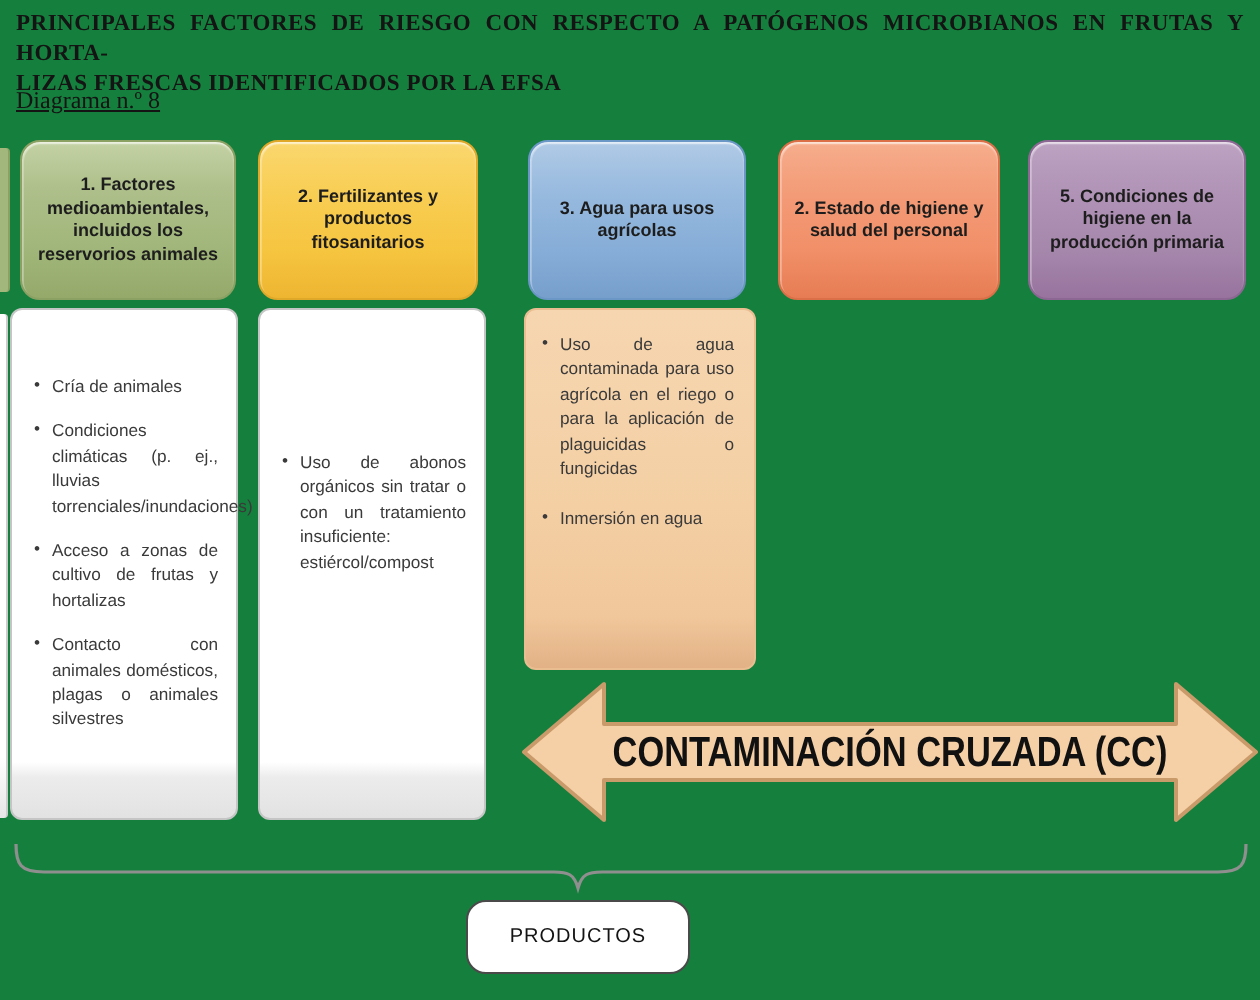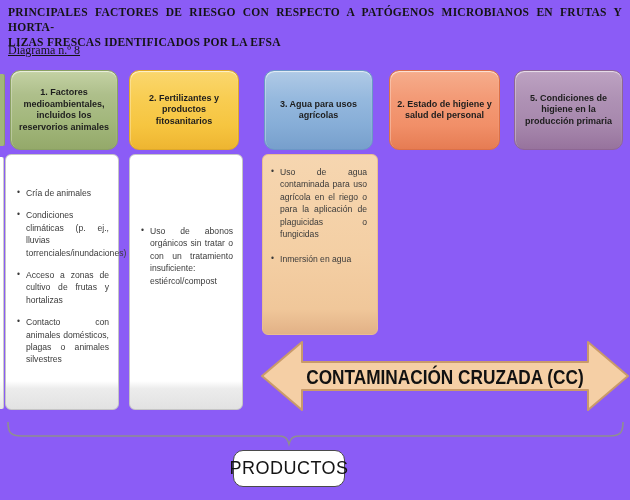--- a/index.html
+++ b/index.html
@@ -1,17 +1,17 @@
 <!DOCTYPE html>
 <html><head>
 <meta charset="utf-8">
 <style>
   html,body{margin:0;padding:0;background:#fff;}
   #stage{
-    position:relative;width:630px;height:500px;background:#8b5cf6;
+    position:relative;width:630px;height:500px;background:#15803d;
     font-family:"Liberation Sans", sans-serif;overflow:hidden;
   }
   
   .doc-title{
     position:absolute;left:8px;top:5px;width:614px;
     font-family:"Liberation Serif", serif;font-weight:bold;
     font-size:11.5px;line-height:15px;color:#141414;letter-spacing:.25px;
   }
   .doc-title .l1{text-align:justify;text-align-last:justify;}
   .figure-label{
@@ -75,21 +75,21 @@
     display:flex;align-items:center;justify-content:center;
     font-weight:bold;font-size:21px;color:#111111;letter-spacing:0px;
     transform:scaleX(.82);transform-origin:50% 50%;white-space:nowrap;
   }
   
   .brace-svg{position:absolute;left:0;top:415px;}
   .products{
     position:absolute;left:233px;top:450px;width:112px;height:37px;box-sizing:border-box;
     border:1.5px solid #4a4a4a;border-radius:10px;background:#ffffff;
     display:flex;align-items:center;justify-content:center;
-    font-size:18px;color:#141414;letter-spacing:.5px;
+    font-size:10px;color:#141414;letter-spacing:.5px;
   }
 </style>
 </head>
 <body>
 
 <div id="stage">
 
   <div class="doc-title">
     <div class="l1">PRINCIPALES FACTORES DE RIESGO CON RESPECTO A PATÓGENOS MICROBIANOS EN FRUTAS Y HORTA-</div>
     <div class="l2">LIZAS FRESCAS IDENTIFICADOS POR LA EFSA</div>

